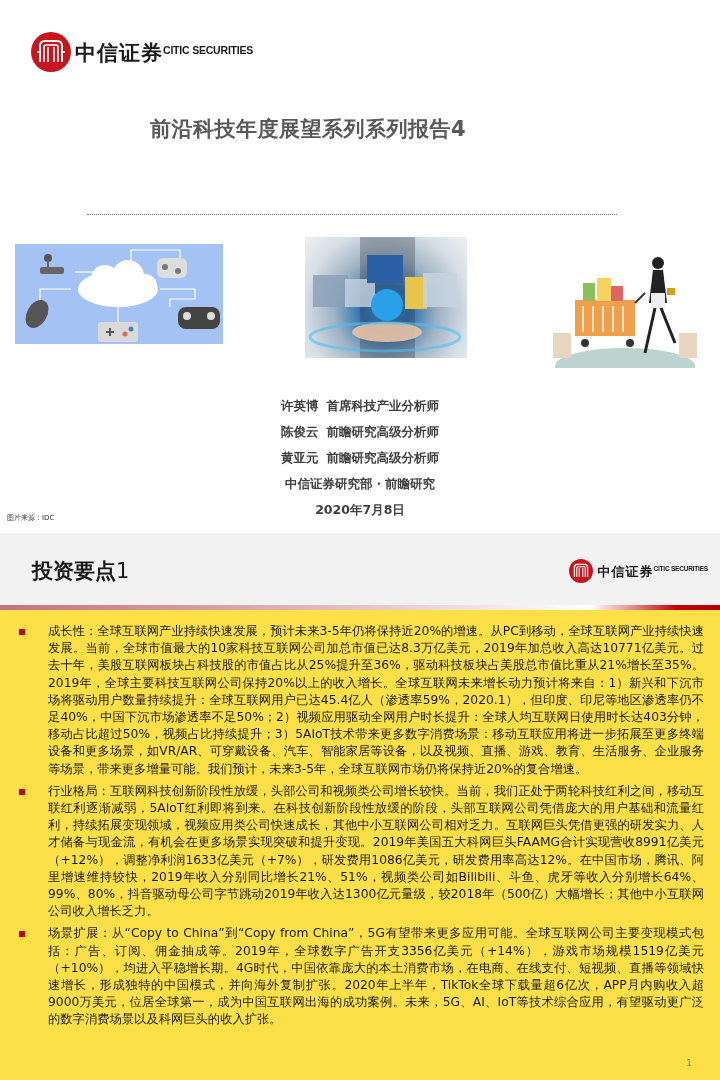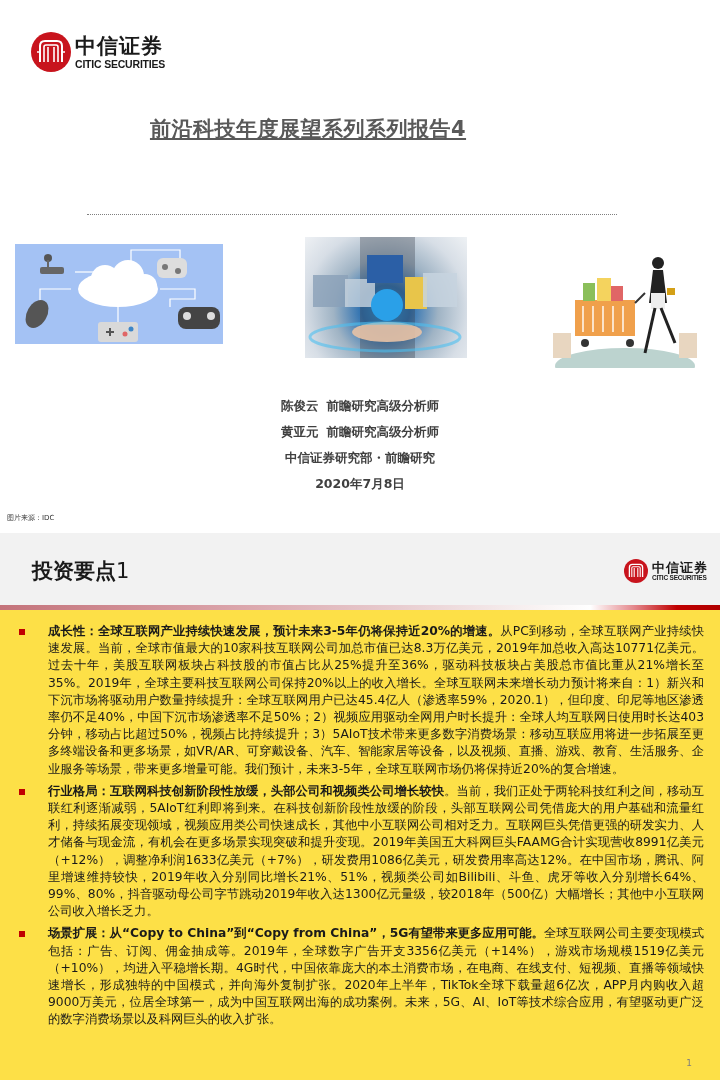--- a/index.html
+++ b/index.html
@@ -7,27 +7,27 @@
   body { font-family: "DejaVu Sans", "Liberation Sans", sans-serif; color: #1a1a1a; position: relative; }
 
   
   .cover { position: absolute; left: 0; top: 0; width: 720px; height: 533px; background: #fff; }
 
   .logo { position: absolute; display: flex; align-items: center; }
   .logo-main { left: 31px; top: 32px; }
   .logo-mark { border-radius: 50%; background: #c8141d; position: relative; overflow: hidden; flex: none; }
   .logo-main .logo-mark { width: 40px; height: 40px; }
   .logo-mark svg { position: absolute; left: 0; top: 0; width: 100%; height: 100%; }
-  .logo-text { display: flex; flex-direction: column; margin-left: 4px; line-height: 1; }
+  .logo-text { display: flex; flex-direction: row; margin-left: 4px; line-height: 1; }
   .logo-cn { font-family: "DejaVu Serif", "Liberation Serif", serif; font-weight: bold; color: #1a1a1a; letter-spacing: 1px; }
   .logo-en { font-family: "Liberation Sans", sans-serif; font-weight: bold; color: #1a1a1a; letter-spacing: -0.2px; }
   .logo-main .logo-cn { font-size: 21px; }
   .logo-main .logo-en { font-size: 10.5px; margin-top: 3px; }
 
-  .series-title { position: absolute; left: 0; width: 616px; top: 115px; text-align: center; font-size: 21px; color: #595959; font-weight: bold; letter-spacing: 0.5px; text-decoration: underline; }
+  .series-title { position: absolute; left: 0; width: 616px; top: 115px; text-align: center; font-size: 21px; color: #595959; font-weight: bold; letter-spacing: 0.5px; }
   .main-title { position: absolute; left: 0; width: 720px; top: 168px; text-align: center; font-size: 36px; color: #c00000; font-weight: bold; letter-spacing: 0px; }
   .main-title .yr { font-weight: normal; }
   .title-rule { position: absolute; left: 87px; width: 530px; top: 214px; border-top: 1px dotted #7f7f7f; }
 
   .cover-img { position: absolute; overflow: hidden; }
   .img-cloud { left: 15px; top: 244px; width: 208px; height: 100px; background: #a4c2f4; }
   .img-tech { left: 305px; top: 237px; width: 162px; height: 121px; background: radial-gradient(circle at 50% 60%, #2a9be0 0, #2a6fb0 22%, #9fb3c4 48%, #d7dee6 75%, #eef1f4 100%); }
   .img-shop { left: 545px; top: 248px; width: 160px; height: 120px; background: #ffffff; }
 
   .authors { position: absolute; left: 0; width: 720px; top: 393px; text-align: center; }
@@ -43,21 +43,21 @@
   .logo-small { right: 12px; top: 26px; }
   .logo-small .logo-mark { width: 24px; height: 24px; }
   .logo-small .logo-cn { font-size: 13px; }
   .logo-small .logo-en { font-size: 6.5px; margin-top: 1px; }
   .accent-bar { position: absolute; left: 0; top: 72px; width: 720px; height: 5px;
     background: linear-gradient(to right, #c4737a 0%, #d9a0a6 30%, #e8cccf 55%, #f6eeee 72%, #ffffff 82%, #e4898d 88%, #c00000 94%, #b00000 100%); }
 
   .bullets { position: absolute; left: 0; top: 90px; width: 720px; }
   .bullet { position: relative; padding-left: 48px; padding-right: 16px; font-size: 12.3px; line-height: 17.2px; color: #1a1a1a; margin-bottom: 5px; text-align: justify; }
   .bullet .marker { position: absolute; left: 19px; top: 6px; width: 6px; height: 6px; background: #c00000; }
-  .bullet b { font-weight: bold; }
+  .bullet b { font-weight: normal; }
   .page-num { position: absolute; right: 28px; bottom: 12px; font-size: 9px; color: #7f7f7f; }
 </style>
 </head>
 <body>
 
 <section class="cover">
 
   <div class="logo logo-main">
     <div class="logo-mark">
       <svg viewBox="0 0 40 40">
@@ -155,20 +155,23 @@
       <path d="M108 22 L118 22 L122 55 L104 55 Z" fill="#222"></path>
       <rect x="106" y="45" width="14" height="16" fill="#eee"></rect>
       <line x1="110" y1="60" x2="100" y2="105" stroke="#222" stroke-width="3"></line>
       <line x1="116" y1="60" x2="130" y2="95" stroke="#222" stroke-width="3"></line>
       <rect x="122" y="40" width="8" height="7" fill="#d4a017"></rect>
     </svg>
   </div>
 
   <div class="authors">
     <div class="author-line">
+      <span class="nm">许英博</span><span>首席科技产业分析师</span>
+    </div>
+    <div class="author-line">
       <span class="nm">陈俊云</span><span>前瞻研究高级分析师</span>
     </div>
     <div class="author-line">
       <span class="nm">黄亚元</span><span>前瞻研究高级分析师</span>
     </div>
     <div class="author-line">中信证券研究部・前瞻研究</div>
     <div class="author-line">2020年7月8日</div>
   </div>
 
   <div class="pic-source">图片来源：IDC</div>

